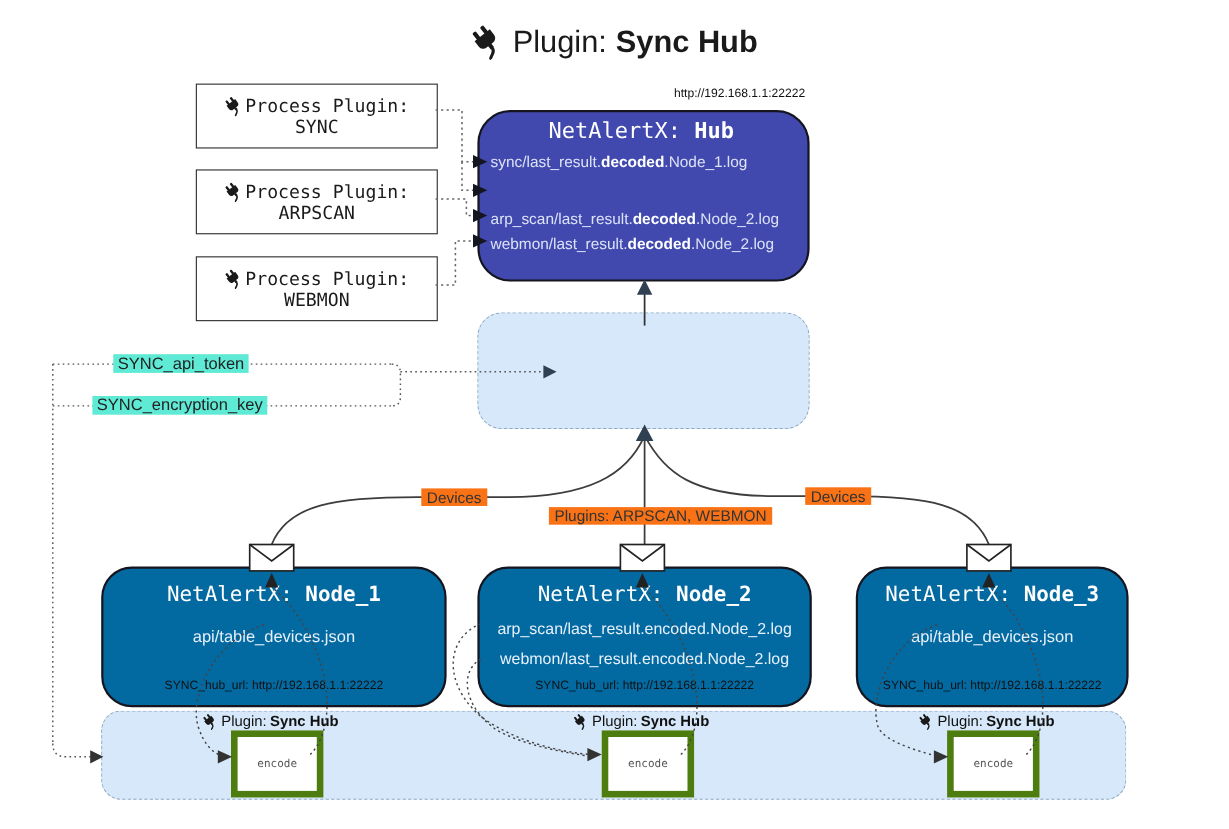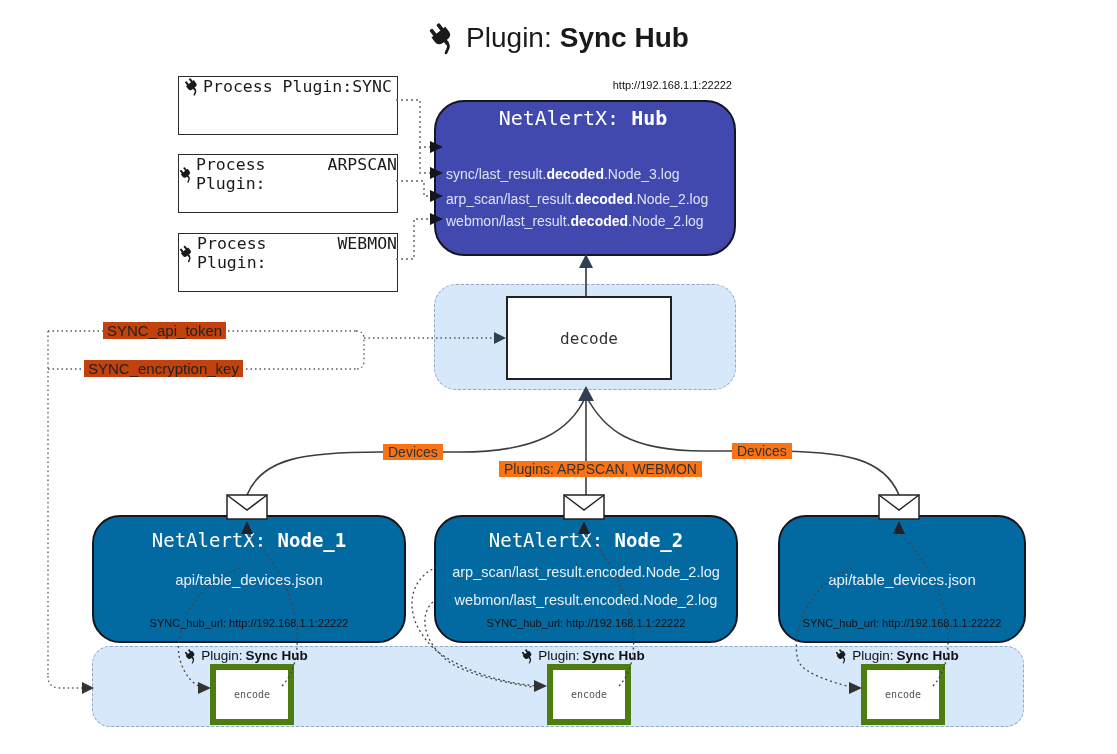--- a/index.html
+++ b/index.html
@@ -6,37 +6,37 @@
   #canvas{position:relative;width:1117px;height:754px;background:#ffffff;overflow:hidden;
           font-family:"Liberation Sans","DejaVu Sans",sans-serif;}
   .abs{position:absolute;}
   .mono{font-family:"DejaVu Sans Mono","Liberation Mono",monospace;}
   .center{display:flex;align-items:center;justify-content:center;}
   
   .title{left:0;top:16px;width:1117px;height:44px;font-size:28px;color:#1a1a1a;gap:8px;}
   .title .bold{font-weight:bold;}
   
   .pbox{left:178px;width:218px;height:57px;background:#fff;border:1.6px solid #2b2b2b;
-        display:flex;flex-direction:row;align-items:flex-start;justify-content:center;
+        display:flex;flex-direction:column;align-items:center;justify-content:center;
         font-size:16.5px;color:#1a1a1a;z-index:1;}
   .pbox .row1{display:flex;align-items:center;gap:2px;}
   
   .hub{left:434px;top:100px;width:298px;height:152px;background:#4149AE;border:2px solid #15151f;
        border-radius:30px;z-index:1;}
   .huburl{left:434px;top:79px;width:298px;text-align:right;font-size:11px;color:#111;z-index:1;}
   .hubtitle{left:434px;top:106px;width:298px;text-align:center;font-size:20px;color:#fff;z-index:2;}
   .hubline{left:446px;width:286px;font-size:14px;color:#dde2f6;z-index:2;white-space:nowrap;}
   .hubline b{color:#ffffff;}
   
   .panel{background:#D6E8FA;border:1.6px dashed #8FA9C4;border-radius:22px;z-index:1;}
   .decode-panel{left:434px;top:284px;width:300px;height:104px;}
   .decode-box{left:506px;top:296px;width:162px;height:80px;background:#fff;border:2px solid #222;
               font-size:16px;color:#333;z-index:2;}
   
-  .tok{font-size:15px;color:#222;background:#c2410c;padding:0 4px;z-index:6;white-space:nowrap;}
+  .tok{font-size:15px;color:#222;background:#5eead4;padding:0 4px;z-index:6;white-space:nowrap;}
   
   .elabel{font-size:14px;color:#333;background:#f97316;padding:0 5px;z-index:6;white-space:nowrap;}
   
   .node{top:515px;height:124px;background:#0369a1;border:2px solid #15151f;border-radius:28px;z-index:1;}
   .node .ntitle{position:absolute;left:0;top:12px;width:100%;text-align:center;font-size:19px;color:#fff;}
   .node .nfile{position:absolute;left:0;width:100%;text-align:center;font-size:14.5px;color:#E7F1FB;white-space:nowrap;}
   .node .nurl{position:absolute;left:0;top:100px;width:100%;text-align:center;font-size:11px;color:#111;}
   
   .strip{left:92px;top:646px;width:930px;height:79px;border-radius:18px;}
   .slabel{top:648px;width:220px;font-size:13.5px;color:#111;z-index:6;gap:3px;}
@@ -98,46 +98,46 @@
       </div>
     <div>WEBMON</div>
   </div>
 
   <div class="abs huburl">http://192.168.1.1:22222</div>
   <div class="abs hub"></div>
   <div class="abs hubtitle mono">
     <span>NetAlertX:</span>
     <b>Hub</b>
   </div>
-  <div class="abs hubline" style="top:166px"><span>sync/last_result.</span><b>decoded</b><span>.Node_3.log</span></div>
+  <div class="abs hubline" style="top:139px"><span>sync/last_result.</span><b>decoded</b><span>.Node_1.log</span></div>
   <div class="abs hubline" style="top:191px"><span>arp_scan/last_result.</span><b>decoded</b><span>.Node_2.log</span></div>
   <div class="abs hubline" style="top:213px"><span>webmon/last_result.</span><b>decoded</b><span>.Node_2.log</span></div>
 
   <div class="abs panel decode-panel"></div>
-  <div class="abs decode-box center mono">decode</div>
 
   <div class="abs tok" style="left:103px;top:322px">SYNC_api_token</div>
   <div class="abs tok" style="left:84px;top:360px">SYNC_encryption_key</div>
 
   <div class="abs elabel" style="left:383px;top:444px">Devices</div>
   <div class="abs elabel" style="left:499px;top:461px">Plugins: ARPSCAN, WEBMON</div>
   <div class="abs elabel" style="left:732px;top:443px">Devices</div>
 
   <div class="abs node mono" style="left:92px;width:310px">
     <div class="ntitle"><span>NetAlertX:</span> <b>Node_1</b></div>
     <div class="nfile" style="top:54px;font-family:'Liberation Sans',sans-serif;font-size:15px">api/table_devices.json</div>
     <div class="nurl" style="font-family:'Liberation Sans',sans-serif">SYNC_hub_url: http://192.168.1.1:22222</div>
   </div>
   <div class="abs node mono" style="left:434px;width:300px">
     <div class="ntitle"><span>NetAlertX:</span> <b>Node_2</b></div>
     <div class="nfile" style="top:47px;font-family:'Liberation Sans',sans-serif">arp_scan/last_result.encoded.Node_2.log</div>
     <div class="nfile" style="top:75px;font-family:'Liberation Sans',sans-serif">webmon/last_result.encoded.Node_2.log</div>
     <div class="nurl" style="font-family:'Liberation Sans',sans-serif">SYNC_hub_url: http://192.168.1.1:22222</div>
   </div>
   <div class="abs node mono" style="left:778px;width:244px">
+    <div class="ntitle"><span>NetAlertX:</span> <b>Node_3</b></div>
     <div class="nfile" style="top:54px;font-family:'Liberation Sans',sans-serif;font-size:15px">api/table_devices.json</div>
     <div class="nurl" style="font-family:'Liberation Sans',sans-serif">SYNC_hub_url: http://192.168.1.1:22222</div>
   </div>
 
   <div class="abs panel strip"></div>
   <div class="abs slabel center" style="left:136px">
     <svg class="plug" width="14" height="14">
         <use href="#plug"></use>
       </svg>
     <span>Plugin:</span>

